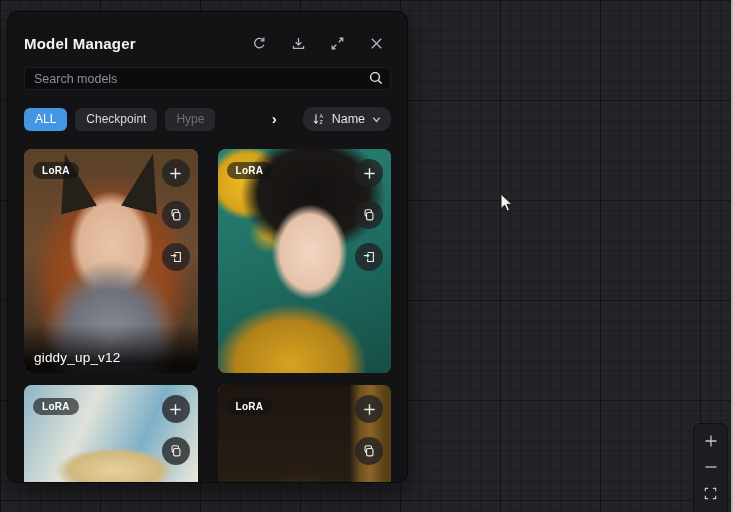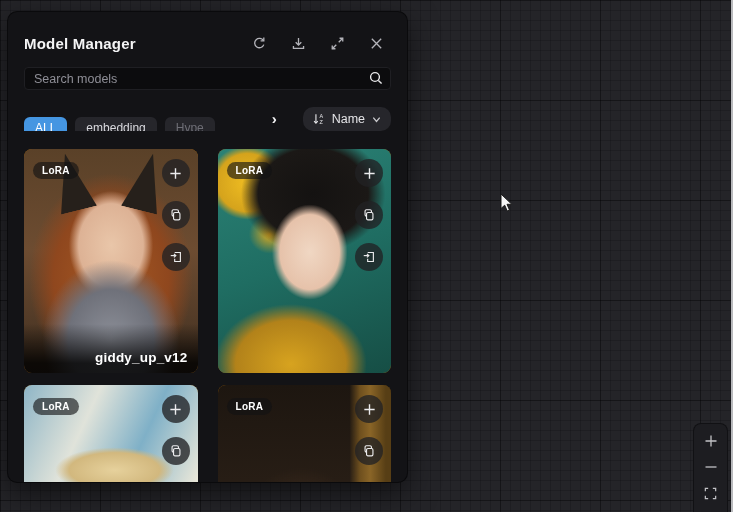--- a/index.html
+++ b/index.html
@@ -35,21 +35,21 @@
   .search-input {
     width:100%; height:23px; background:#0c0c0e; border:1px solid #1f1f23; border-radius:4px;
     color:#5eead4; font-size:12.5px; padding:0 28px 0 9px; outline:none;
     font-family:"Liberation Sans", sans-serif;
   }
   .search-input::placeholder { color:#8e8e96; }
   .search-icon { position:absolute; right:7px; top:3px; }
 
   .filter-row { margin-top:17px; display:flex; align-items:center; height:24px; }
   .chips-scroll { position:relative; flex:1; overflow:hidden; height:24px; }
-  .chips { display:flex; gap:8px; align-items:center; height:24px; white-space:nowrap;margin-top:9px; }
+  .chips { display:flex; gap:8px; align-items:center; height:24px; white-space:nowrap; }
   .chip {
     border:none; cursor:pointer; border-radius:6px; height:23px; padding:0 11px;
     background:#26262b; color:#d9d9de; font-size:12px; font-family:"Liberation Sans", sans-serif;
   }
   .chip.active { background:#4596e2; color:#ffffff; font-weight:400; }
   .chip.faded { color:#6e6e76; }
   .chips-fade { position:absolute; top:0; right:0; width:44px; height:24px; pointer-events:none;
     background:linear-gradient(90deg, rgba(19,19,22,0), #131316 75%); }
   .chips-more { position:absolute; right:18px; top:2px; color:#f2f2f4; font-size:15px; font-weight:700;
     line-height:20px; cursor:pointer; }
@@ -69,21 +69,21 @@
   }
   .card-actions { position:absolute; right:8px; top:10px; display:flex; flex-direction:column; gap:14px; }
   .act-btn {
     width:28px; height:28px; border-radius:50%; border:none; cursor:pointer;
     background:rgba(33,33,36,0.78); display:flex; align-items:center; justify-content:center;
   }
   .act-btn svg { stroke:#ececee; }
   .card-label {
     position:absolute; left:0; right:0; bottom:0; padding:26px 10px 8px;
     background:linear-gradient(180deg, rgba(0,0,0,0) 0%, rgba(0,0,0,0.82) 80%);
-    color:#ffffff; font-size:13.5px; font-weight:700; letter-spacing:0.2px;text-align:right;
+    color:#ffffff; font-size:13.5px; font-weight:400; letter-spacing:0.2px;
   }
 
   
   .art1 { background:
       radial-gradient(95px 110px at 50% 85%, #8c8f98 0%, #6f717a 45%, rgba(0,0,0,0) 72%),
       radial-gradient(62px 80px at 50% 43%, #e9c6a9 0%, #ddb295 52%, rgba(0,0,0,0) 68%),
       radial-gradient(105px 135px at 50% 58%, #a85a24 0%, #8f471e 55%, rgba(0,0,0,0) 78%),
       linear-gradient(180deg, #5a4128 0%, #6d4c31 45%, #3e2e20 100%); }
   .ear { position:absolute; width:44px; height:58px; background:#26201b; top:4px;
     clip-path:polygon(50% 0%, 92% 100%, 8% 100%); }
@@ -161,21 +161,21 @@
     <svg class="search-icon" width="16" height="16" viewBox="0 0 16 16" fill="none" stroke="#e8e8ea" stroke-width="1.4">
       <circle cx="7" cy="7" r="4.4"></circle>
         <path d="M10.4 10.4 13.6 13.6"></path>
     </svg>
   </div>
 
   <div class="filter-row">
     <div class="chips-scroll">
       <div class="chips">
         <button class="chip active">ALL</button>
-        <button class="chip">embedding</button>
+        <button class="chip">Checkpoint</button>
         <button class="chip faded">Hype</button>
       </div>
       <div class="chips-fade"></div>
       <span class="chips-more">›</span>
     </div>
     <button class="sort-dd">
       <svg width="14" height="14" viewBox="0 0 16 16" fill="none" stroke="#e4e4e7" stroke-width="1.3">
         <path d="M4.5 2.5v10"></path>
           <polyline points="2.4,10.4 4.5,12.7 6.6,10.4" fill="none"></polyline>
         <text x="8.6" y="6.6" font-size="6.2" fill="#e4e4e7" stroke="none" font-family="Liberation Sans, sans-serif">A</text>

